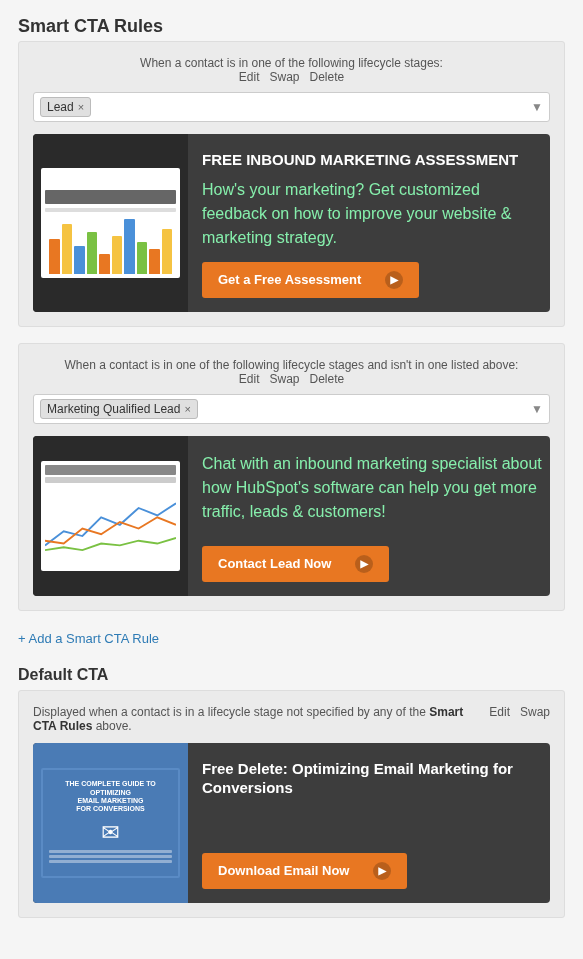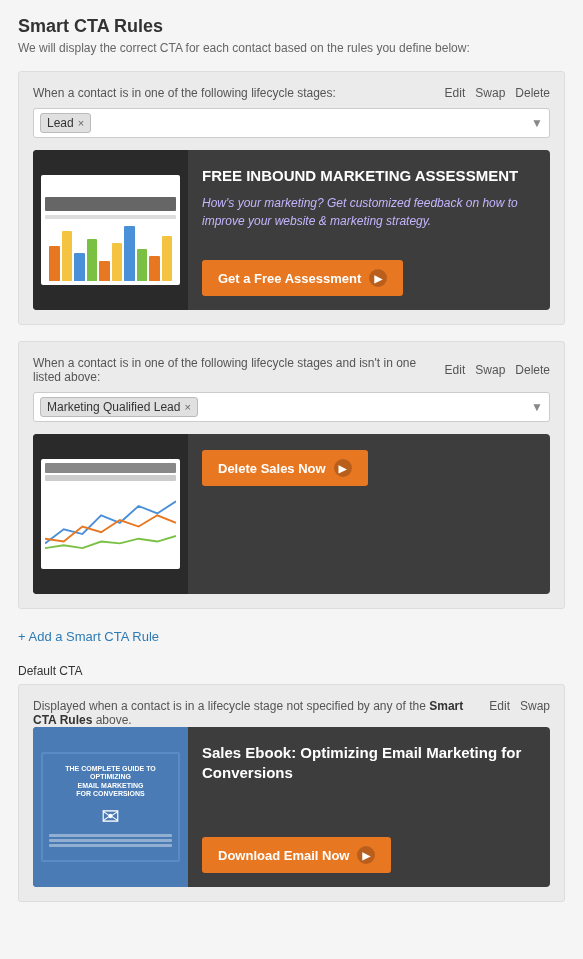--- a/index.html
+++ b/index.html
@@ -30,20 +30,21 @@
       border: 1px solid #ddd;
       border-radius: 3px;
       padding: 14px 14px 14px 14px;
       margin-bottom: 16px;
     }
     .rule-header {
       display: flex;
       justify-content: space-between;
       align-items: center;
       margin-bottom: 8px;
+      flex-direction: column;
     }
     .rule-label {
       font-size: 12px;
       color: #555;
       flex: 1;
     }
     .rule-actions {
       display: flex;
       gap: 10px;
     }
@@ -213,74 +214,74 @@
       justify-content: space-between;
     }
     .cta-headline {
       font-size: 15px;
       font-weight: bold;
       color: #fff;
       margin-bottom: 8px;
       line-height: 1.3;
     }
     .cta-description {
-      font-size: 12px;
-      color: #c4b5fd;
+      font-size: 16px;
+      color: #86efac;
       line-height: 1.5;
       margin-bottom: 12px;
       flex: 1;
-      font-style: italic;
     }
     .cta-button {
       background: #e87722;
       color: #fff;
       border: none;
       border-radius: 3px;
       padding: 9px 16px;
       font-size: 13px;
       font-weight: bold;
       cursor: pointer;
       display: flex;
       align-items: center;
-      gap: 8px;
+      gap: 24px;
       width: fit-content;
     }
     .cta-button-arrow {
       background: rgba(0,0,0,0.2);
       border-radius: 50%;
       width: 18px;
       height: 18px;
       display: flex;
       align-items: center;
       justify-content: center;
       font-size: 10px;
     }
     .add-rule-link {
       color: #2e7bb5;
       font-size: 13px;
       cursor: pointer;
       margin: 4px 14px 20px 0;
       display: inline-block;
     }
     .default-cta-title {
-      font-size: 12px;
-      font-weight: normal;
+      font-size: 16px;
+      font-weight: bold;
       color: #333;
       margin-bottom: 6px;
     }
     .default-cta-section {
       background: #ebebeb;
       border: 1px solid #ddd;
       border-radius: 3px;
       padding: 14px;
     }
     .default-header {
       display: flex;
       justify-content: space-between;
       align-items: flex-start;
+      margin-bottom: 10px;
     }
     .default-label {
       font-size: 12px;
       color: #555;
       flex: 1;
     }
     .default-label strong {
       color: #333;
     }
     .default-actions {
@@ -293,21 +294,20 @@
       width: 100%;
       height: 70px;
     }
   </style>
 </head>
 <body>
 
 <div class="page-wrapper">
   
   <div class="page-title">Smart CTA Rules</div>
-  <div class="page-subtitle">We will display the correct CTA for each contact based on the rules you define below:</div>
 
   
   <div class="rule-section">
     <div class="rule-header">
       <div class="rule-label">When a contact is in one of the following lifecycle stages:</div>
       <div class="rule-actions">
         <a class="rule-action-link">Edit</a>
         <a class="rule-action-link">Swap</a>
         <a class="rule-action-link">Delete</a>
       </div>
@@ -379,22 +379,23 @@
             <div class="line-chart-subheader"></div>
             <svg class="svg-chart" viewBox="0 0 140 70" xmlns="http://www.w3.org/2000/svg">
               <polyline points="0,60 20,45 40,50 60,30 80,38 100,20 120,28 140,15" fill="none" stroke="#4a90d9" stroke-width="2"></polyline>
               <polyline points="0,55 20,58 40,42 60,48 80,35 100,42 120,30 140,38" fill="none" stroke="#e87722" stroke-width="2"></polyline>
               <polyline points="0,65 20,62 40,65 60,58 80,60 100,55 120,58 140,52" fill="none" stroke="#7ac143" stroke-width="2"></polyline>
             </svg>
           </div>
         </div>
       </div>
       <div class="cta-content">
+        <div class="cta-description">Chat with an inbound marketing specialist about how HubSpot's software can help you get more traffic, leads &amp; customers!</div>
         <button class="cta-button">
-          <span>Delete Sales Now</span>
+          <span>Contact Lead Now</span>
           <span class="cta-button-arrow">▶</span>
         </button>
       </div>
     </div>
   </div>
 
   
   <a class="add-rule-link">+ Add a Smart CTA Rule</a>
 
   
@@ -416,21 +417,21 @@
           <div class="ebook-title-text">THE COMPLETE GUIDE TO<br>OPTIMIZING<br>EMAIL MARKETING<br>FOR CONVERSIONS</div>
           <div class="ebook-icon">✉</div>
           <div class="ebook-lines">
             <div class="ebook-line"></div>
             <div class="ebook-line"></div>
             <div class="ebook-line"></div>
           </div>
         </div>
       </div>
       <div class="cta-content">
-        <div class="cta-headline">Sales Ebook: Optimizing Email Marketing for Conversions</div>
+        <div class="cta-headline">Free Delete: Optimizing Email Marketing for Conversions</div>
         <button class="cta-button">
           <span>Download Email Now</span>
           <span class="cta-button-arrow">▶</span>
         </button>
       </div>
     </div>
   </div>
 </div>
 
 </body></html>

